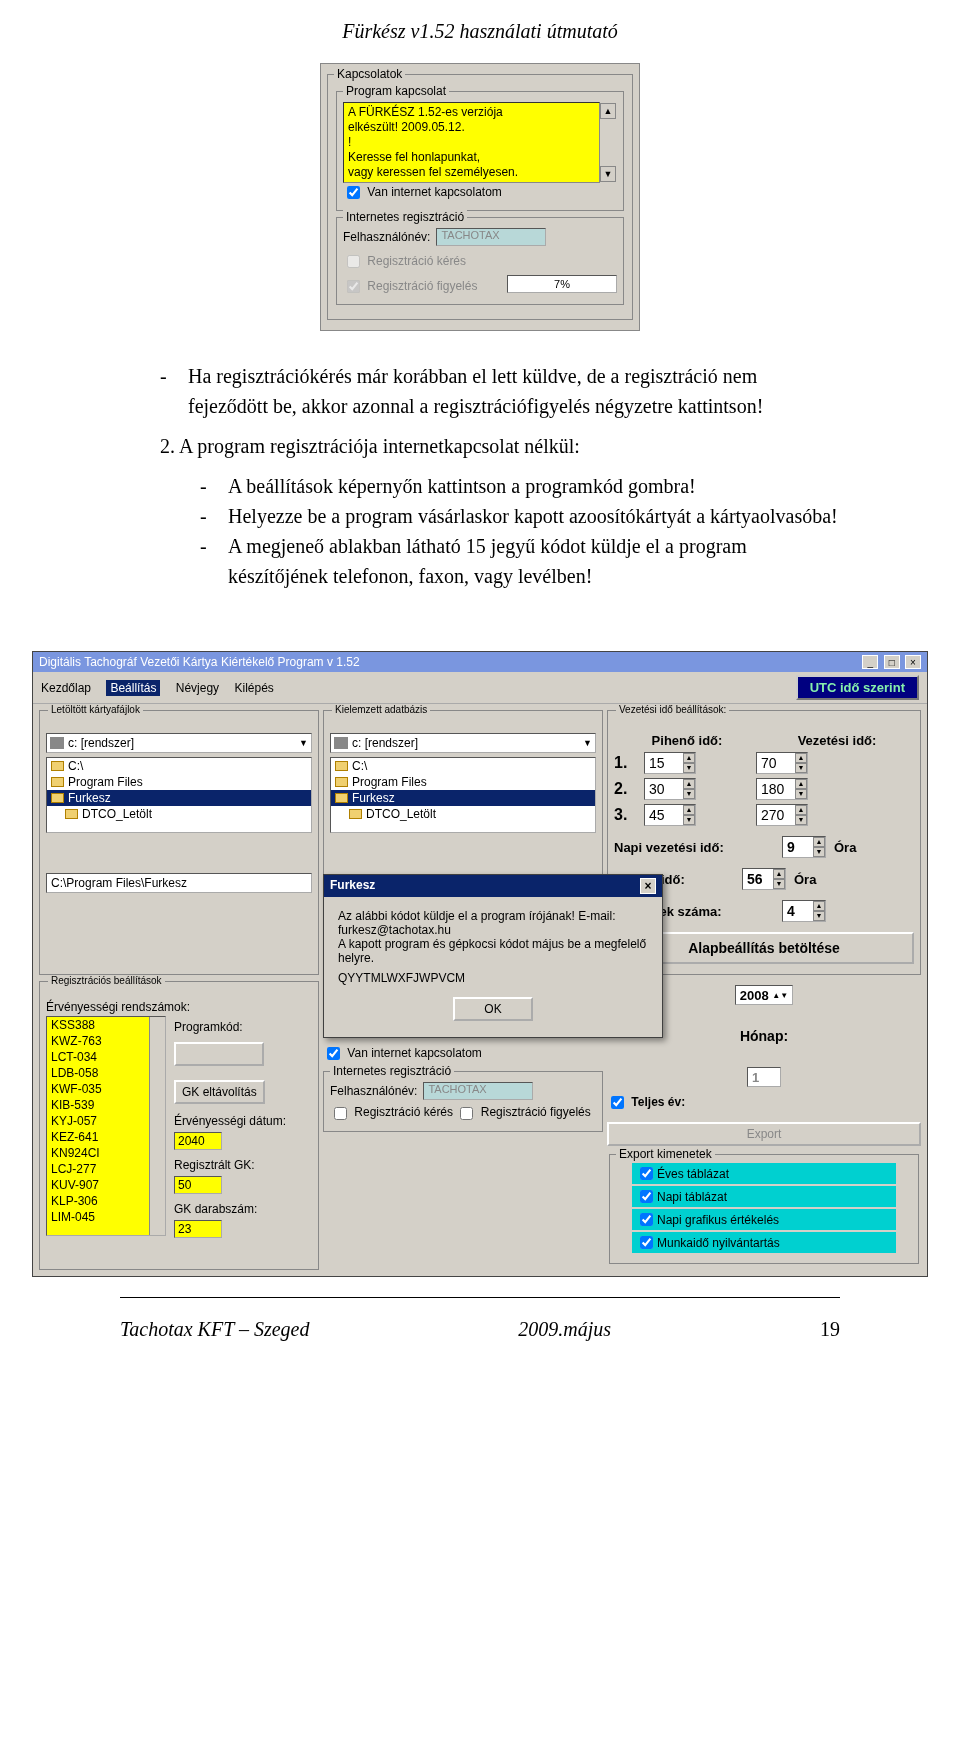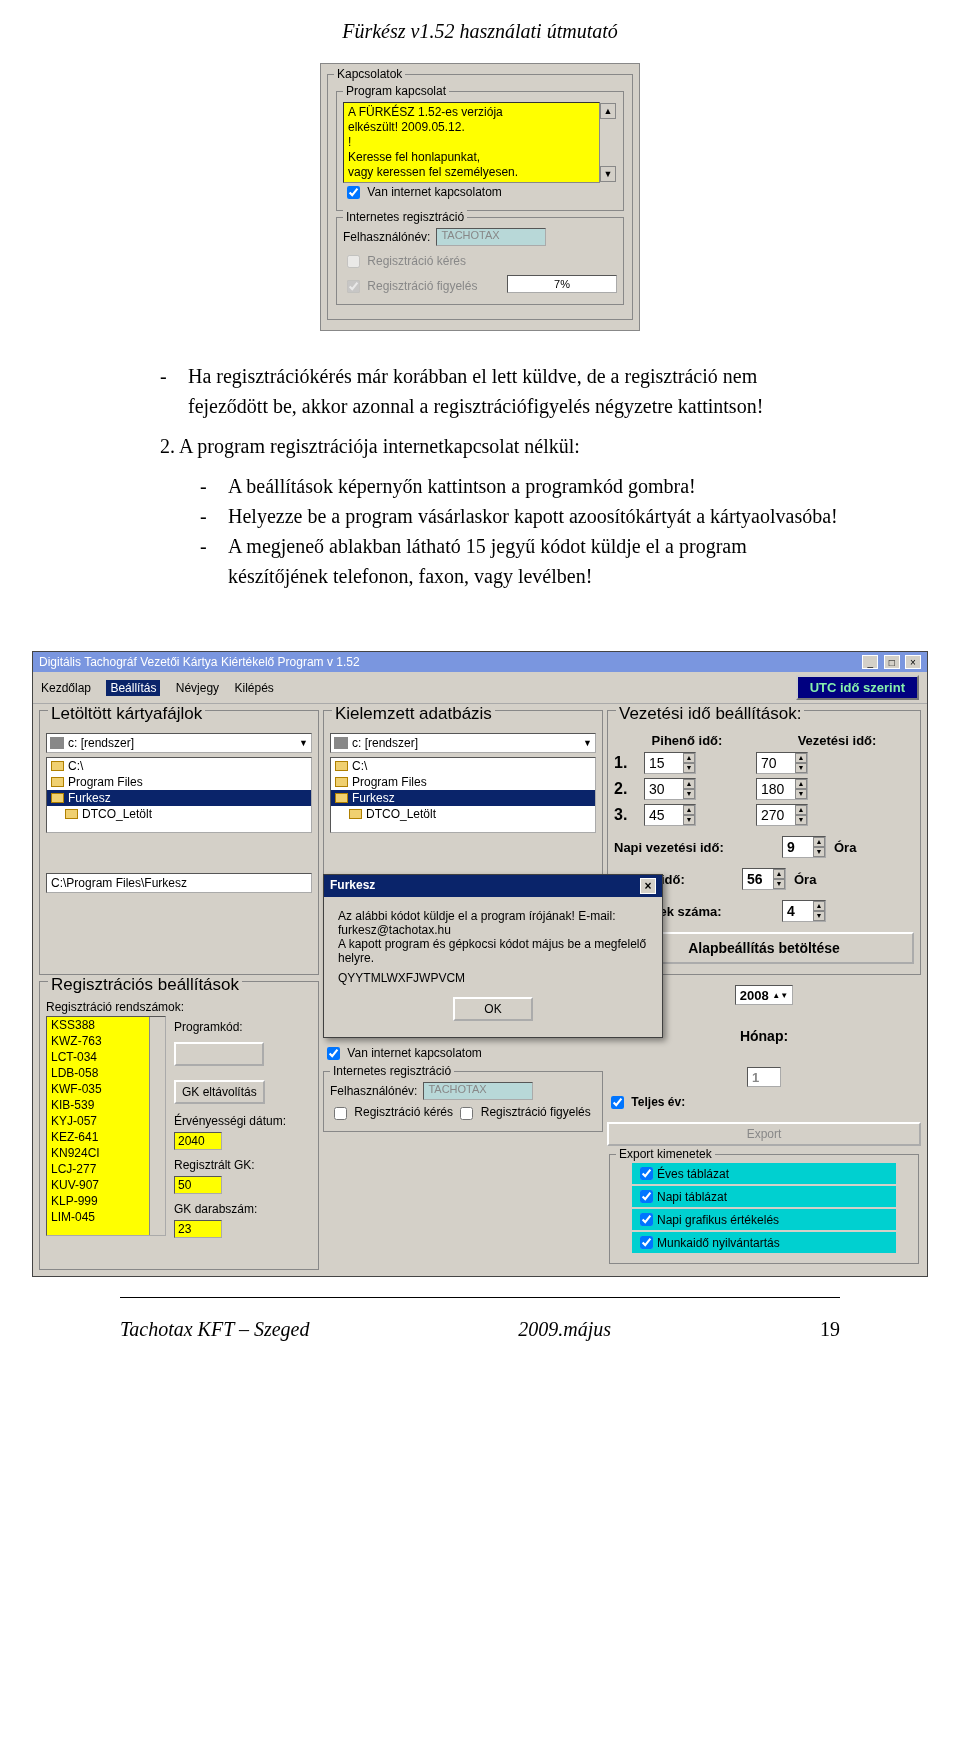--- a/index.html
+++ b/index.html
@@ -162,21 +162,21 @@
   .panel {
     border: 1px solid #888;
     padding: 22px 6px 6px 6px;
     position: relative;
     background:#d4d0c8;
   }
   .panel-title {
     position: absolute; top: -7px; left: 8px;
     background:#d4d0c8;
     padding:0 3px;
-    font-size:17px;
+    font-size:10px;
   }
   .drive-drop {
     display:flex; align-items:center; gap:4px;
     border:1px inset #aaa; background:#fff; padding:1px 3px; margin-bottom:4px;
     height:20px;
   }
   .drive-icon { width:14px;height:12px;background:#888; }
   .list {
     border:1px inset #aaa;
     background:#fff;
@@ -520,35 +520,35 @@
               </div>
       </div>
       <div class="bigbtn">Alapbeállítás betöltése</div>
     </div>
   </div>
 
   <div class="lower-grid">
 
     <div class="panel" style="padding-top:18px;">
       <div class="panel-title">Regisztrációs beállítások</div>
-      <div style="font-size:12px;margin-bottom:2px;">Regisztráció rendszámok:</div>
+      <div style="font-size:12px;margin-bottom:2px;">Érvényességi rendszámok:</div>
       <div style="display:flex; gap:8px;">
         <div class="reglist">
           <div class="ritem">KSS388</div>
           <div class="ritem">KWZ-763</div>
           <div class="ritem">LCT-034</div>
           <div class="ritem">LDB-058</div>
           <div class="ritem">KWF-035</div>
           <div class="ritem">KIB-539</div>
           <div class="ritem">KYJ-057</div>
           <div class="ritem">KEZ-641</div>
           <div class="ritem">KN924CI</div>
           <div class="ritem">LCJ-277</div>
           <div class="ritem">KUV-907</div>
-          <div class="ritem">KLP-999</div>
+          <div class="ritem">KLP-306</div>
           <div class="ritem">LIM-045</div>
           <div class="scroll"></div>
         </div>
         <div style="flex:1;">
           <div class="fld2">
                   <span class="lab">Programkód:</span>
                 </div>
           <div class="btn-std" style="margin:4px 0 14px 0;">&nbsp;</div>
           <div class="btn-std">GK eltávolítás</div>
           <div class="fld2" style="margin-top:10px;">

